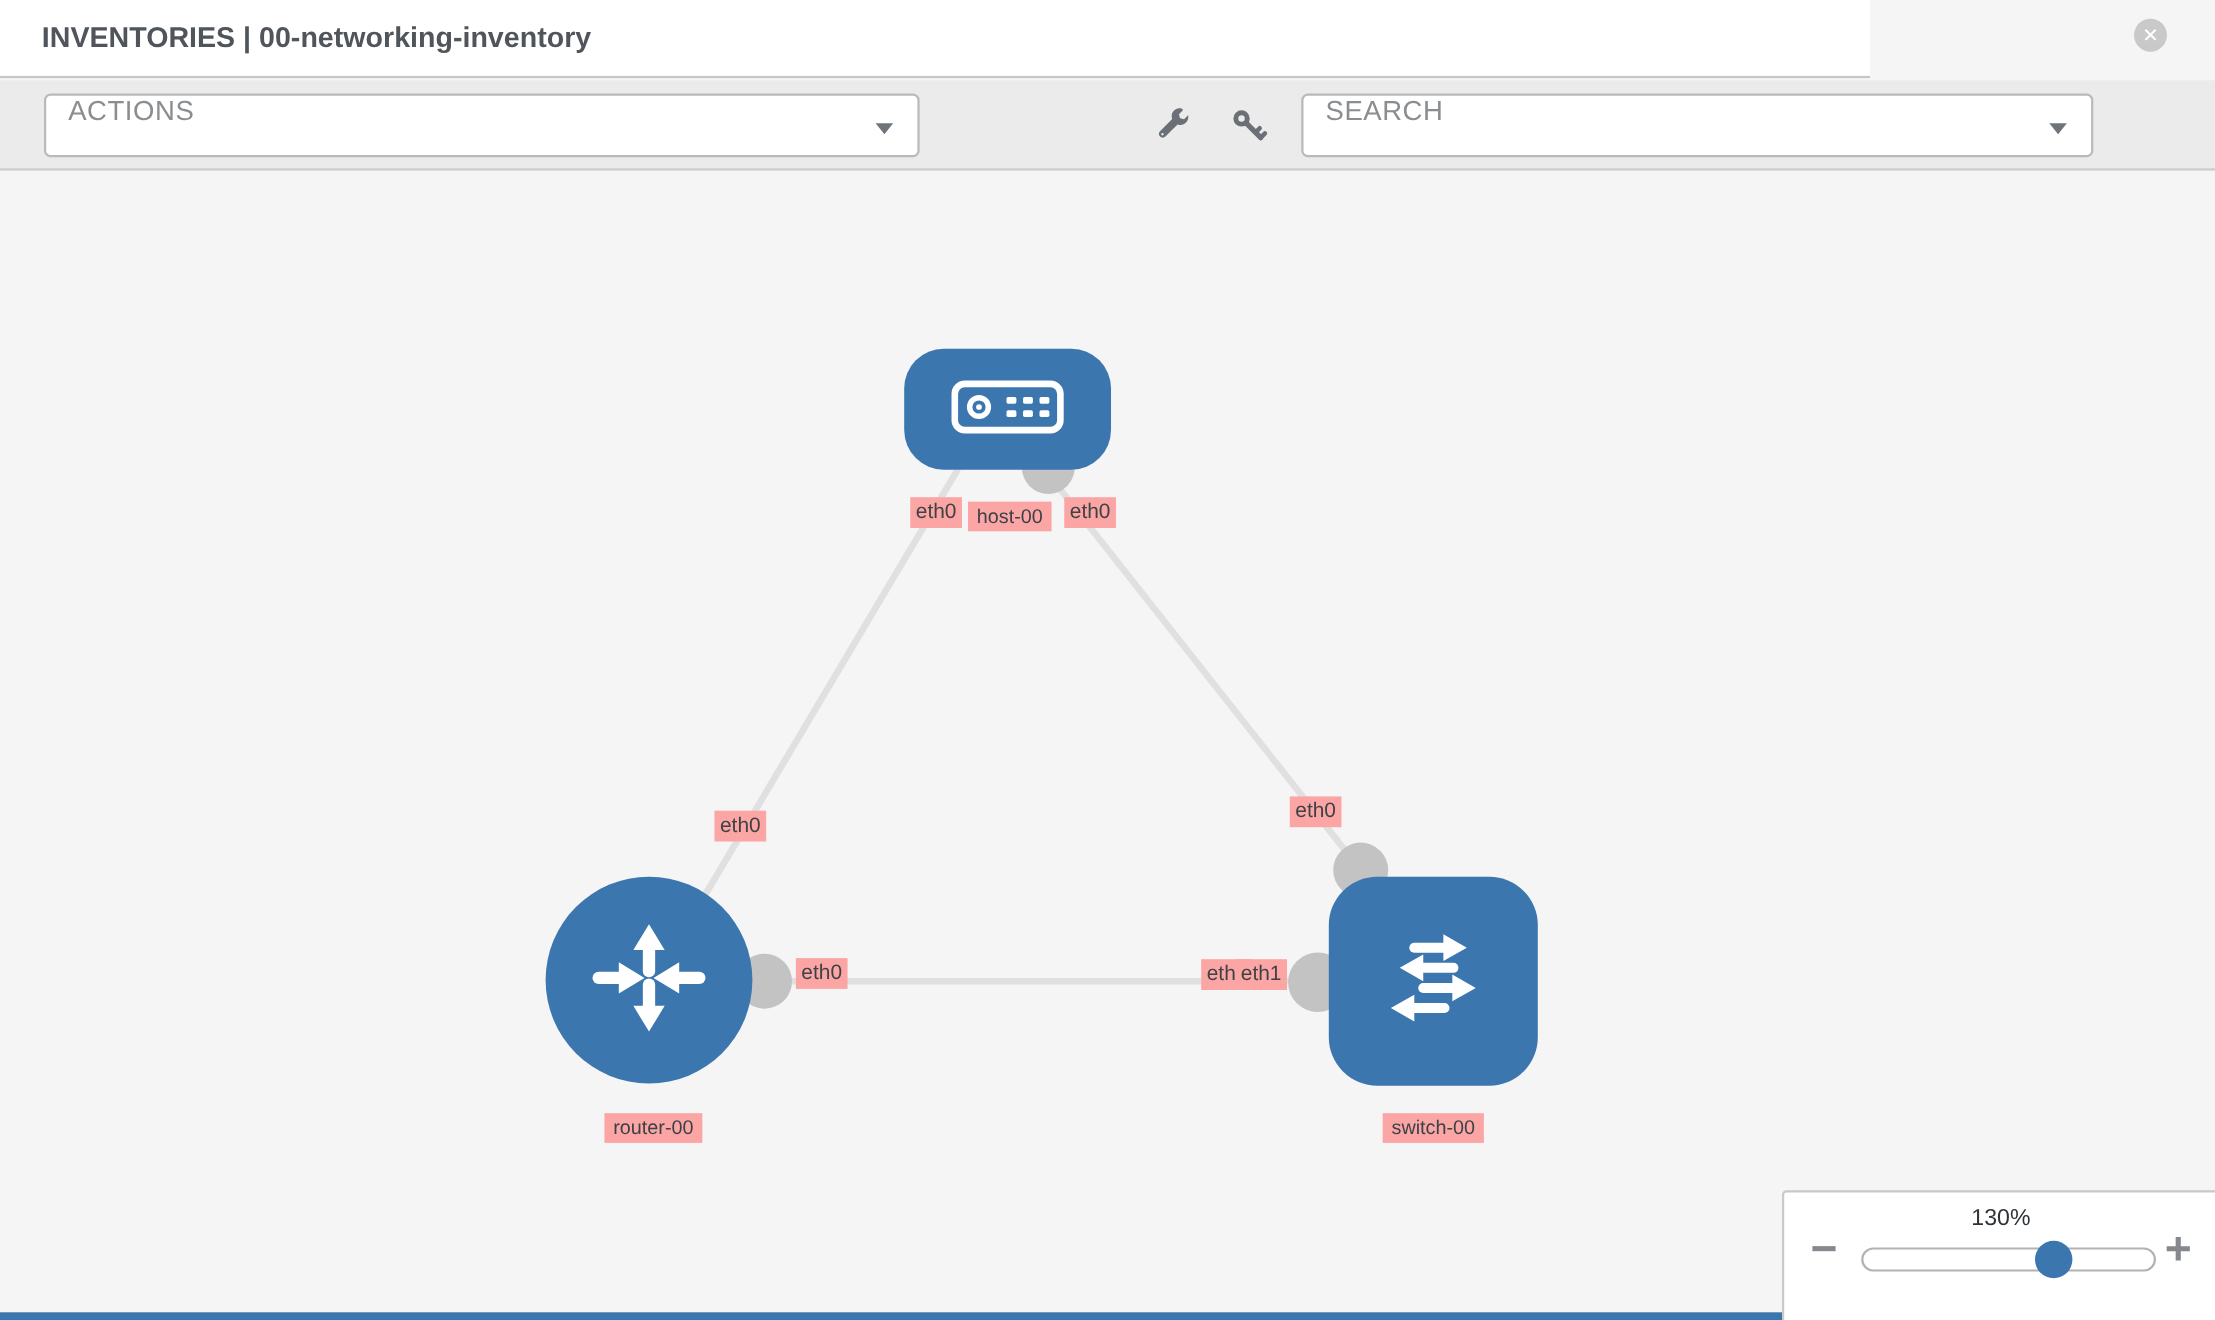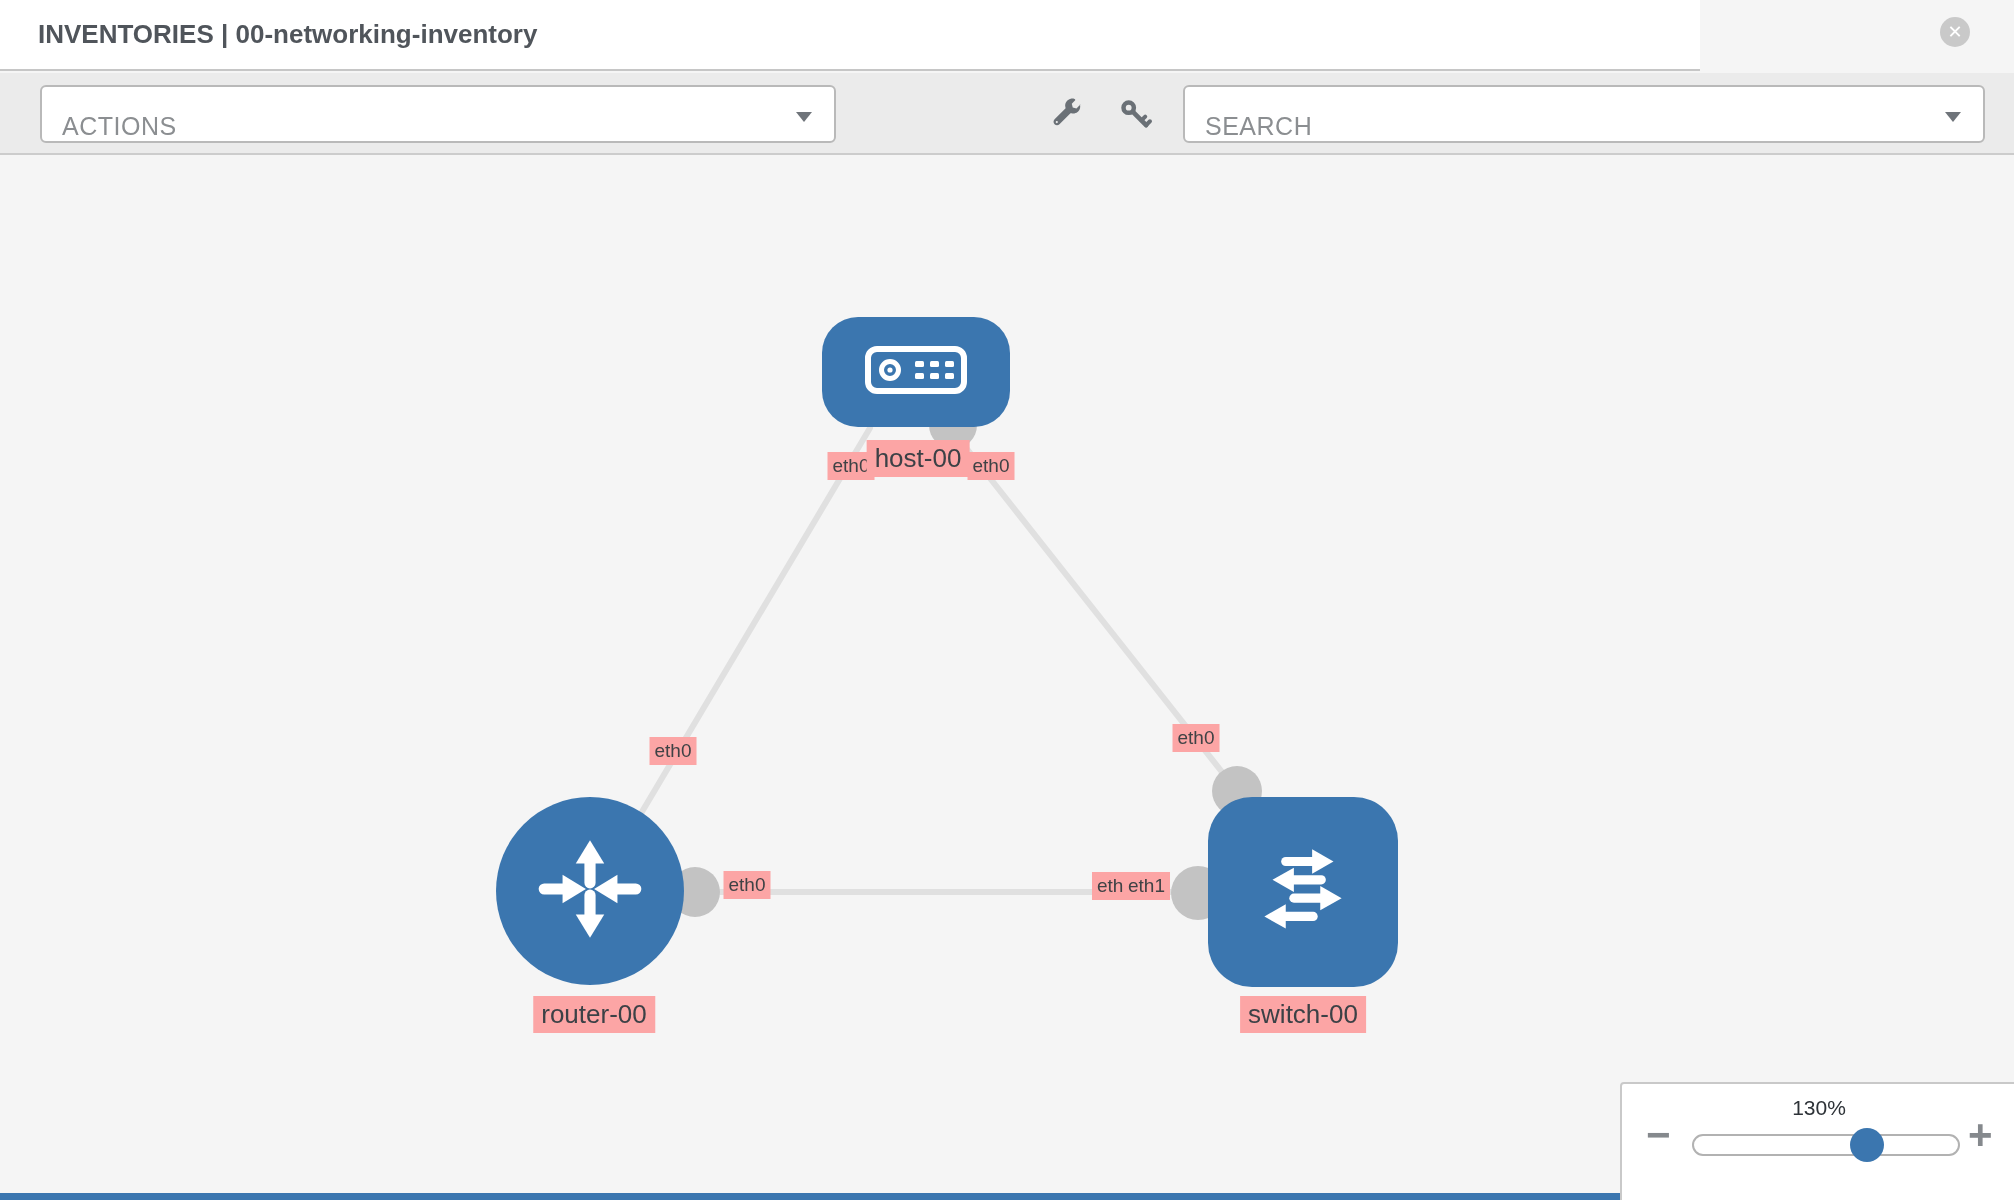--- a/index.html
+++ b/index.html
@@ -12,38 +12,38 @@
             border-bottom:2px solid #c6c6c6; z-index:10; }
   .header-title { position:absolute; left:38px; top:19px; font-size:26px; font-weight:bold; color:#50555b; }
   .close-btn { position:absolute; left:1940px; top:17px; width:30px; height:30px; border-radius:50%;
                background:#c9c9c9; color:#ffffff; font-size:18px; font-weight:bold;
                display:flex; align-items:center; justify-content:center; cursor:pointer; }
 
   
   .toolbar { position:absolute; left:0; top:73px; width:2014px; height:82px; background:#ebebeb;
              border-bottom:2px solid #cccccc; z-index:10; }
   .select-box { position:absolute; top:12px; height:58px; background:#ffffff; border:2px solid #b9b9b9;
-                border-radius:6px; display:flex; align-items:flex-end; cursor:pointer; }
+                border-radius:6px; display:flex; align-items:flex-start; cursor:pointer; }
   .select-label { margin-left:20px; font-size:25px; color:#8b8e91; letter-spacing:0.5px; }
   .caret { position:absolute; right:22px; top:25px; width:0; height:0;
            border-left:8px solid transparent; border-right:8px solid transparent;
            border-top:10px solid #6f747a; }
   .tool-icon { position:absolute; top:24px; cursor:pointer; }
 
   
   .links { position:absolute; left:0; top:0; width:2014px; height:1200px; z-index:1; }
   .port { position:absolute; border-radius:50%; background:#c3c3c3; z-index:2; }
   .node { position:absolute; background:#3b76af; z-index:3; display:flex; align-items:center;
           justify-content:center; cursor:pointer; }
   .node.host   { left:822px;  top:317px; width:188px; height:110px; border-radius:36px; }
   .node.router { left:496px;  top:797px; width:188px; height:188px; border-radius:50%; }
   .node.switch { left:1208px; top:797px; width:190px; height:190px; border-radius:44px; }
   .chip { position:absolute; background:#fca5a5; color:#3f4245; font-size:19px; line-height:1.25;
           padding:2px 5px; white-space:nowrap; z-index:5; }
-  .chip.name { font-size:26px; color:#3c4146; padding:2px 8px; z-index:6; }
+  .chip.name { font-size:18px; color:#3c4146; padding:2px 8px; z-index:6;margin-top:16px; }
   .centered { transform:translateX(-50%); }
 
   
   .zoom-panel { position:absolute; left:1620px; top:1082px; width:400px; height:130px; background:#ffffff;
                 border:2px solid #c9c9c9; border-radius:4px; z-index:7; }
   .zoom-level { position:absolute; left:0; top:12px; width:394px; text-align:center; font-size:21px; color:#2e3338; }
   .zoom-minus, .zoom-plus { position:absolute; top:30px; font-size:42px; font-weight:bold; color:#85898d;
                             cursor:pointer; line-height:1; }
   .zoom-minus { left:24px; }
   .zoom-plus  { left:346px; }
@@ -163,21 +163,21 @@
       <svg width="36" height="36" viewBox="0 0 32 32">
         <g stroke="#6a7076" fill="none" stroke-linecap="round">
           <circle cx="9.5" cy="9.5" r="4.6" stroke-width="4"></circle>
           <path d="M13.5 13.5 L25 25" stroke-width="4.2"></path>
           <path d="M20.8 20.8 L24.2 17.4" stroke-width="3.6"></path>
           <path d="M25 25 L28.4 21.6" stroke-width="3.6"></path>
         </g>
       </svg>
     </span>
 
-    <div class="select-box" style="left:1183px; width:802px;">
+    <div class="select-box" style="left:1183px; width:720px;">
       <span class="select-label">SEARCH</span>
       <span class="caret"></span>
     </div>
   </div>
 
   <div class="header">
     <div class="header-title">INVENTORIES | 00-networking-inventory</div>
     <div class="close-btn">✕</div>
   </div>
 

